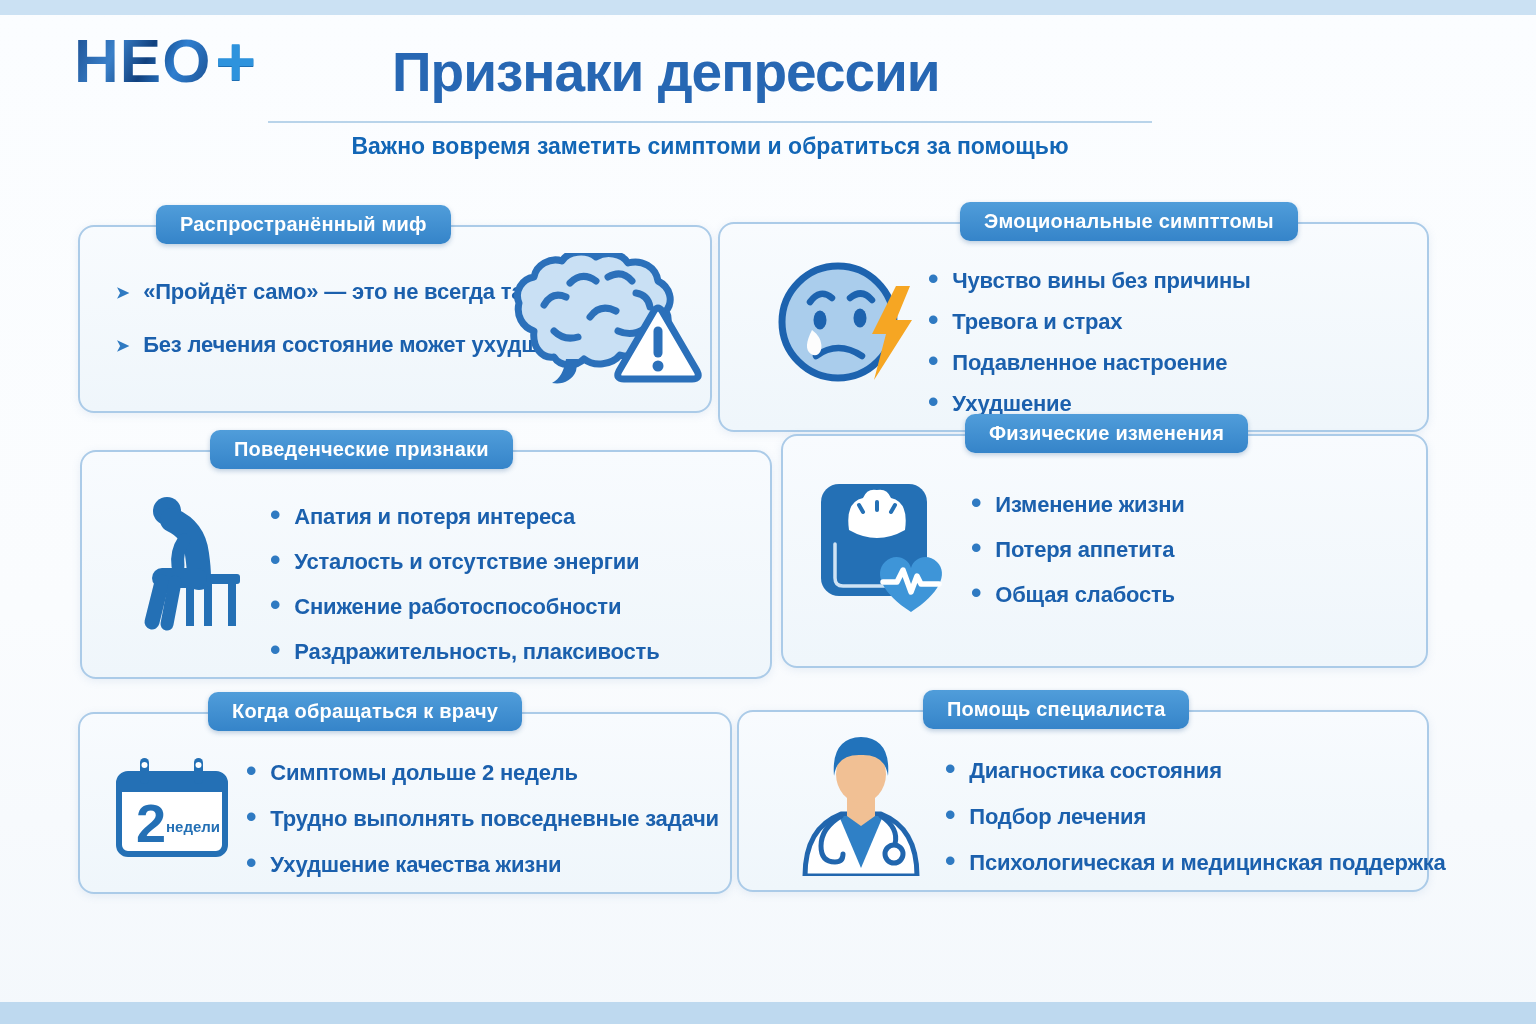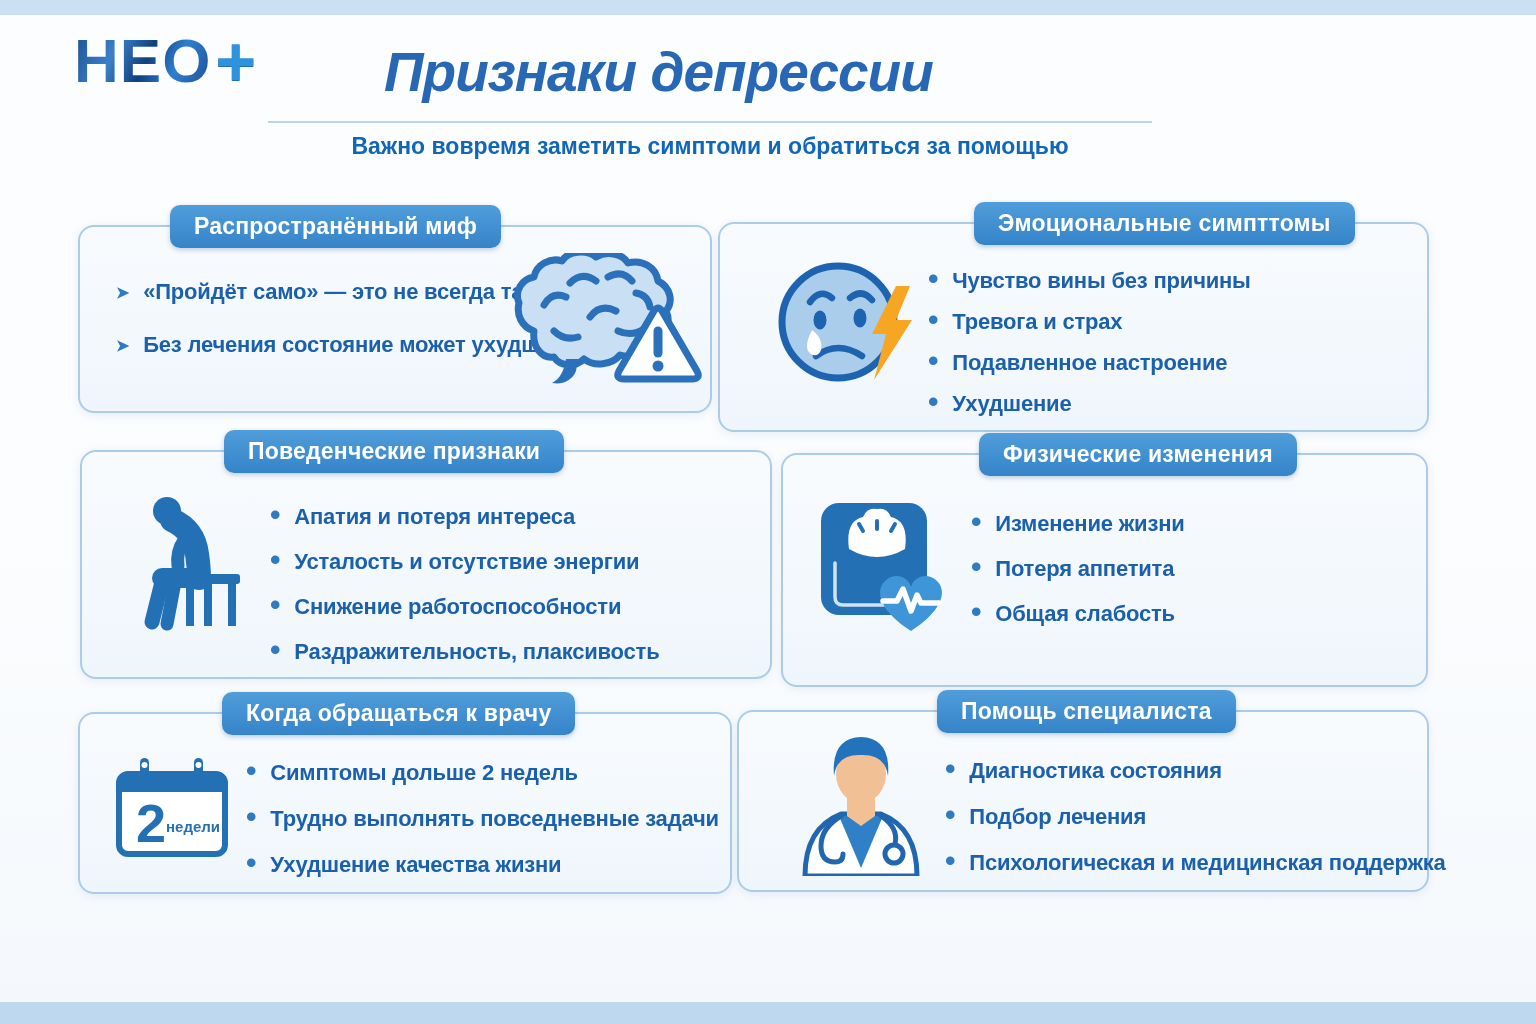--- a/index.html
+++ b/index.html
@@ -13,32 +13,32 @@
 
   
   .logo{position:absolute;left:74px;top:30px;display:flex;align-items:flex-start;}
   .logo-main{
     font-size:62px;font-weight:900;letter-spacing:1px;line-height:1;
     background:linear-gradient(115deg,#1c4e90 0%,#3a80c9 30%,#10407e 52%,#2f7fd0 72%,#1b4c8c 100%);
     -webkit-background-clip:text;background-clip:text;color:transparent;
   }
   .logo-plus{font-size:70px;font-weight:900;line-height:.92;color:#2e93dd;margin-left:4px;
     text-shadow:0 1px 0 #1d6fb4;}
-  .title{position:absolute;left:384px;top:40px;font-size:55px;font-weight:bold;
-    color:#2767b3;letter-spacing:-1px;white-space:nowrap;font-style:italic;}
+  .title{position:absolute;left:392px;top:40px;font-size:55px;font-weight:bold;
+    color:#2767b3;letter-spacing:-1px;white-space:nowrap;}
   .divider{position:absolute;left:268px;top:121px;width:884px;height:2px;background:#b9d4ea;}
   .subtitle{position:absolute;left:268px;top:133px;width:884px;text-align:center;
     font-size:23px;font-weight:bold;color:#1266b6;}
 
   
   .card{position:absolute;background:linear-gradient(180deg,#f8fbfe 0%,#eff6fb 100%);
     border:2px solid #abcbe8;border-radius:16px;box-shadow:0 2px 8px rgba(110,150,190,.14);}
   .pill{position:absolute;top:-22px;background:linear-gradient(180deg,#509dda,#3584c9);
-    color:#ffffff;font-weight:bold;font-size:23px;padding:8px 24px;border-radius:10px;
-    white-space:nowrap;letter-spacing:.2px;box-shadow:0 2px 5px rgba(50,100,150,.3);margin-left:14px;}
+    color:#ffffff;font-weight:bold;font-size:20px;padding:8px 24px;border-radius:10px;
+    white-space:nowrap;letter-spacing:.2px;box-shadow:0 2px 5px rgba(50,100,150,.3);}
   ul.items{list-style:none;margin:0;padding:0;position:absolute;display:flex;flex-direction:column;}
   li.item{display:flex;align-items:center;font-size:22px;font-weight:bold;
     color:#1b60ad;letter-spacing:-.2px;white-space:nowrap;}
   .mk{flex:0 0 auto;margin-right:14px;color:#2f7ac2;}
   .mk.dot{font-size:30px;line-height:20px;transform:translateY(-2px);}
   .mk.arrow{font-size:16px;}
   .icon{position:absolute;}
 
   #card1{left:78px;top:225px;width:630px;height:184px;}
   #card1 .pill{left:76px;}
@@ -48,21 +48,21 @@
   #card2{left:718px;top:222px;width:707px;height:206px;}
   #card2 .pill{left:240px;}
   #card2 ul{left:208px;top:44px;gap:15px;}
   #card2 .icon{left:56px;top:32px;}
 
   #card3{left:80px;top:450px;width:688px;height:225px;}
   #card3 .pill{left:128px;}
   #card3 ul{left:188px;top:52px;gap:19px;}
   #card3 .icon{left:48px;top:38px;}
 
-  #card4{left:781px;top:453px;width:643px;height:230px;}
+  #card4{left:781px;top:434px;width:643px;height:230px;}
   #card4 .pill{left:182px;}
   #card4 ul{left:188px;top:56px;gap:19px;}
   #card4 .icon{left:32px;top:42px;}
 
   #card5{left:78px;top:712px;width:650px;height:178px;}
   #card5 .pill{left:128px;}
   #card5 ul{left:166px;top:46px;gap:20px;}
   #card5 .icon{left:34px;top:40px;}
 
   #card6{left:737px;top:710px;width:688px;height:178px;text-align:right;}

